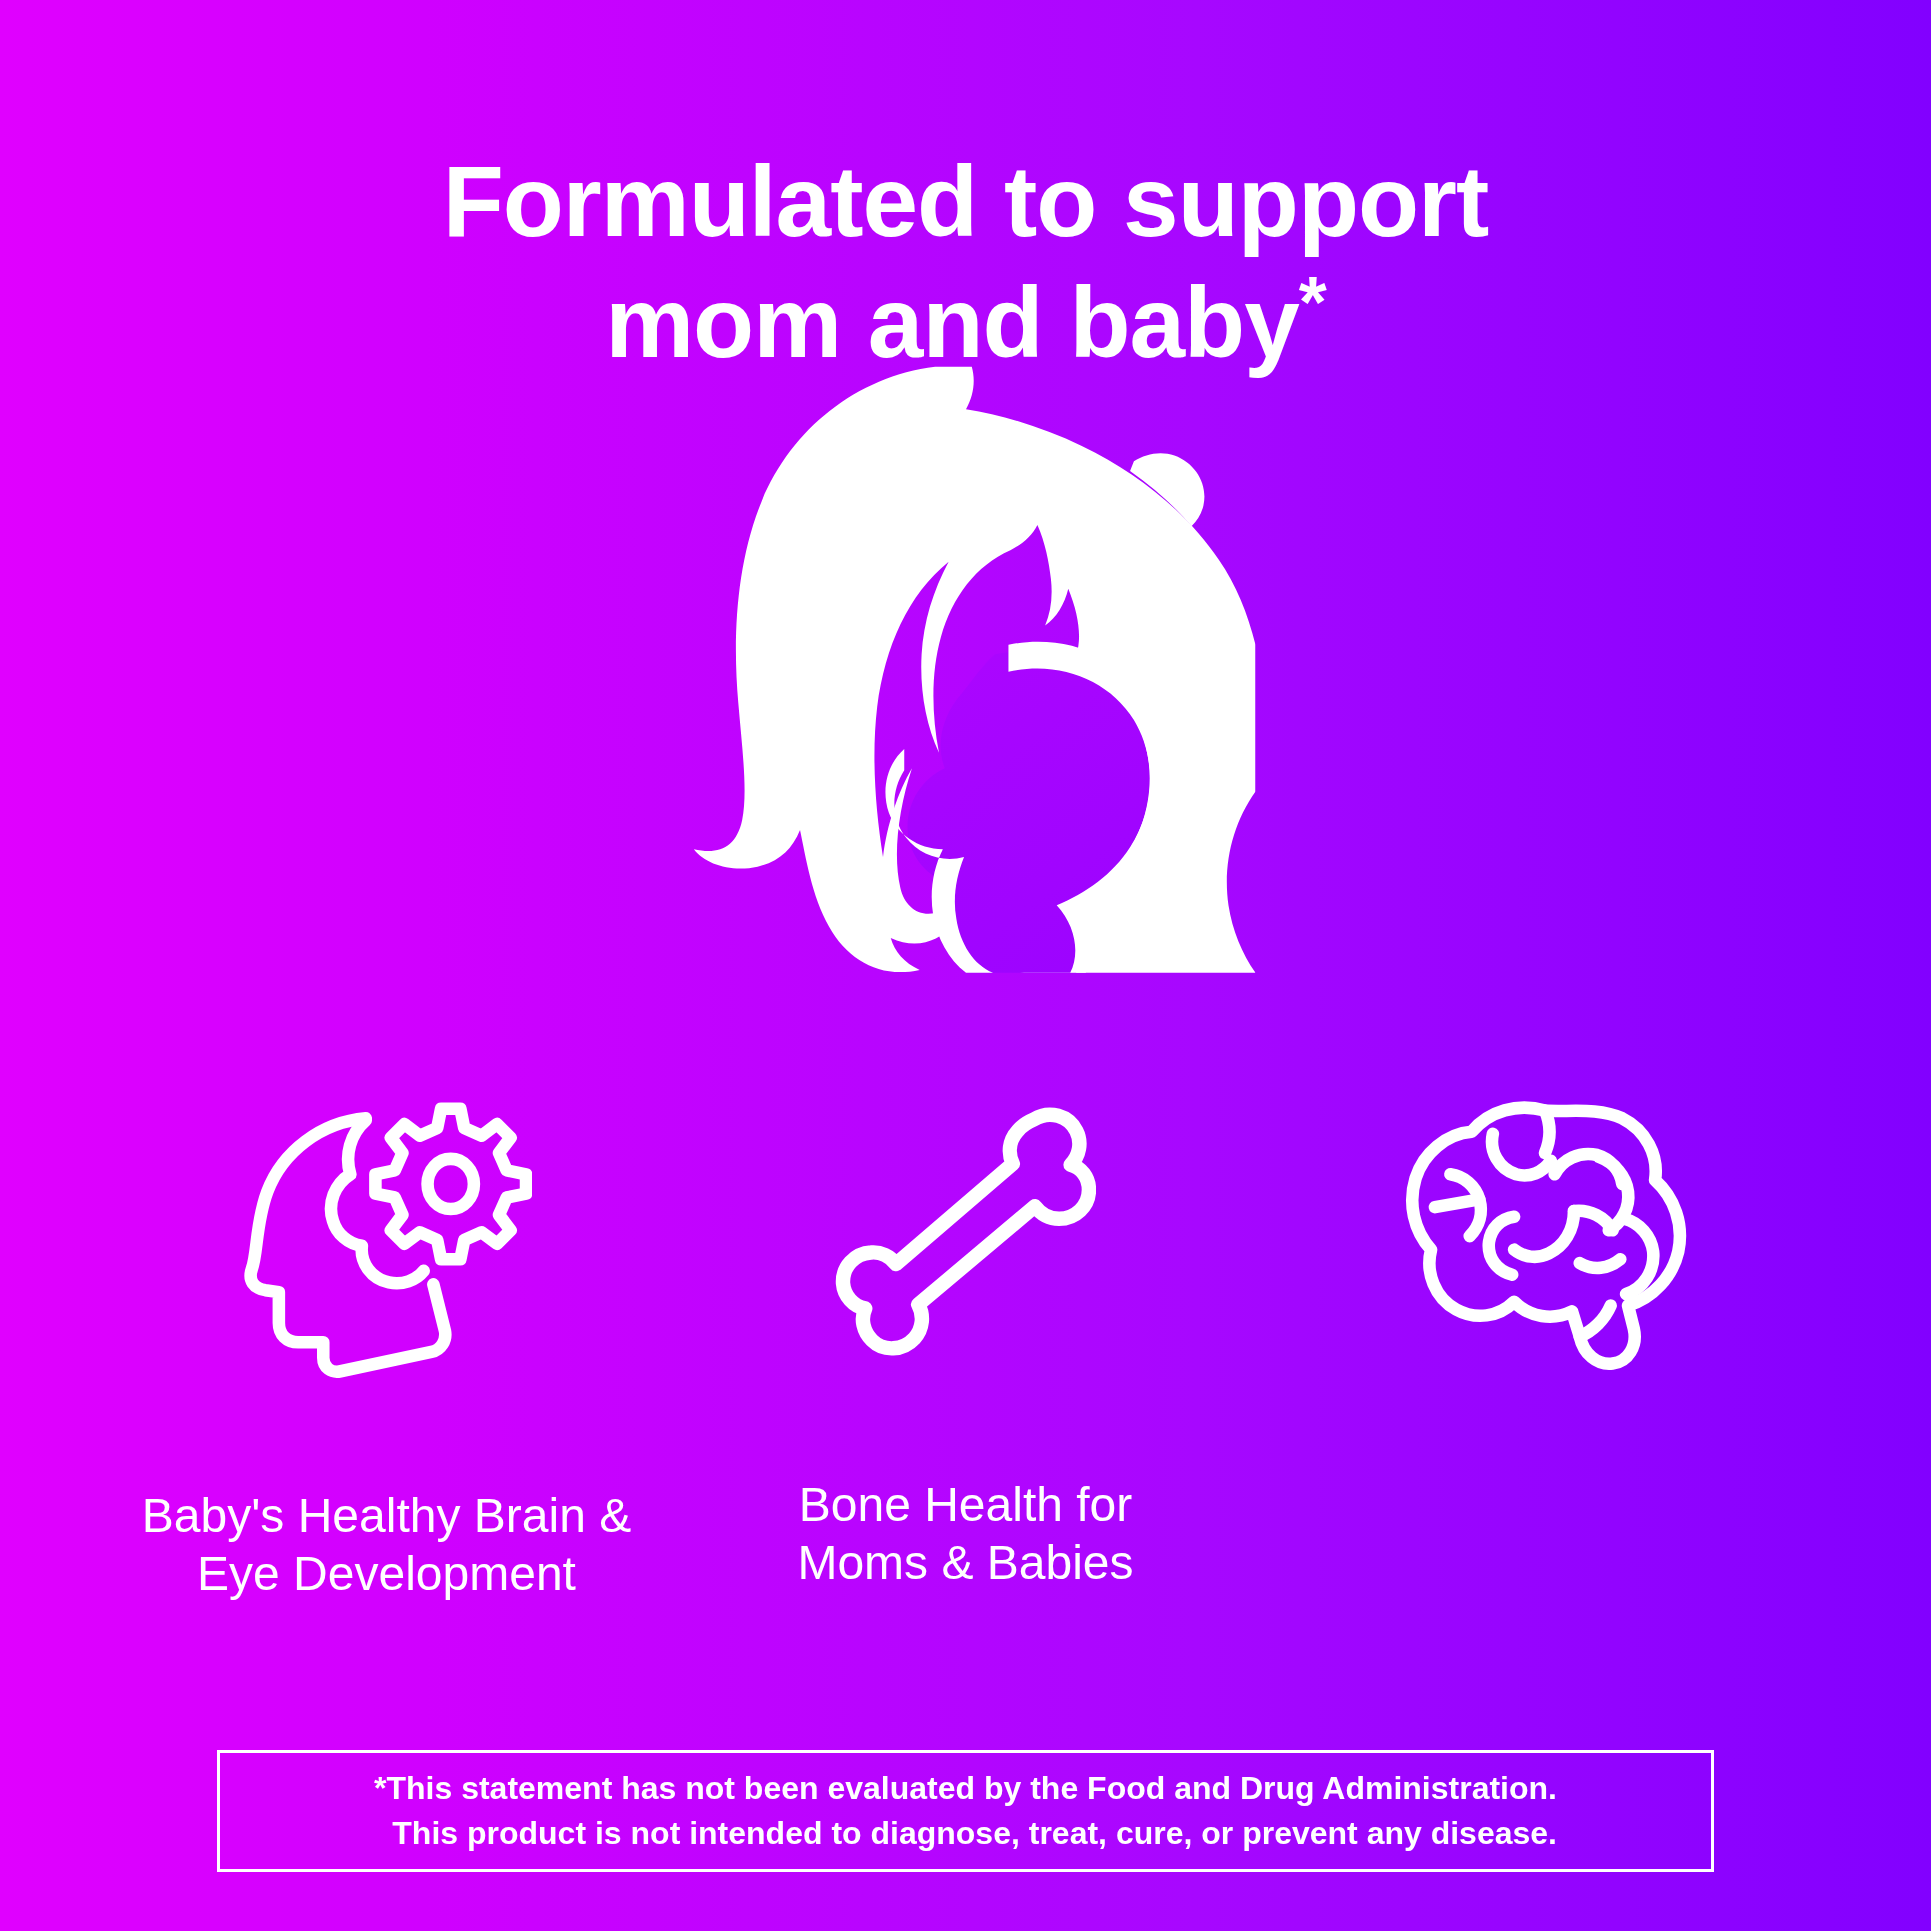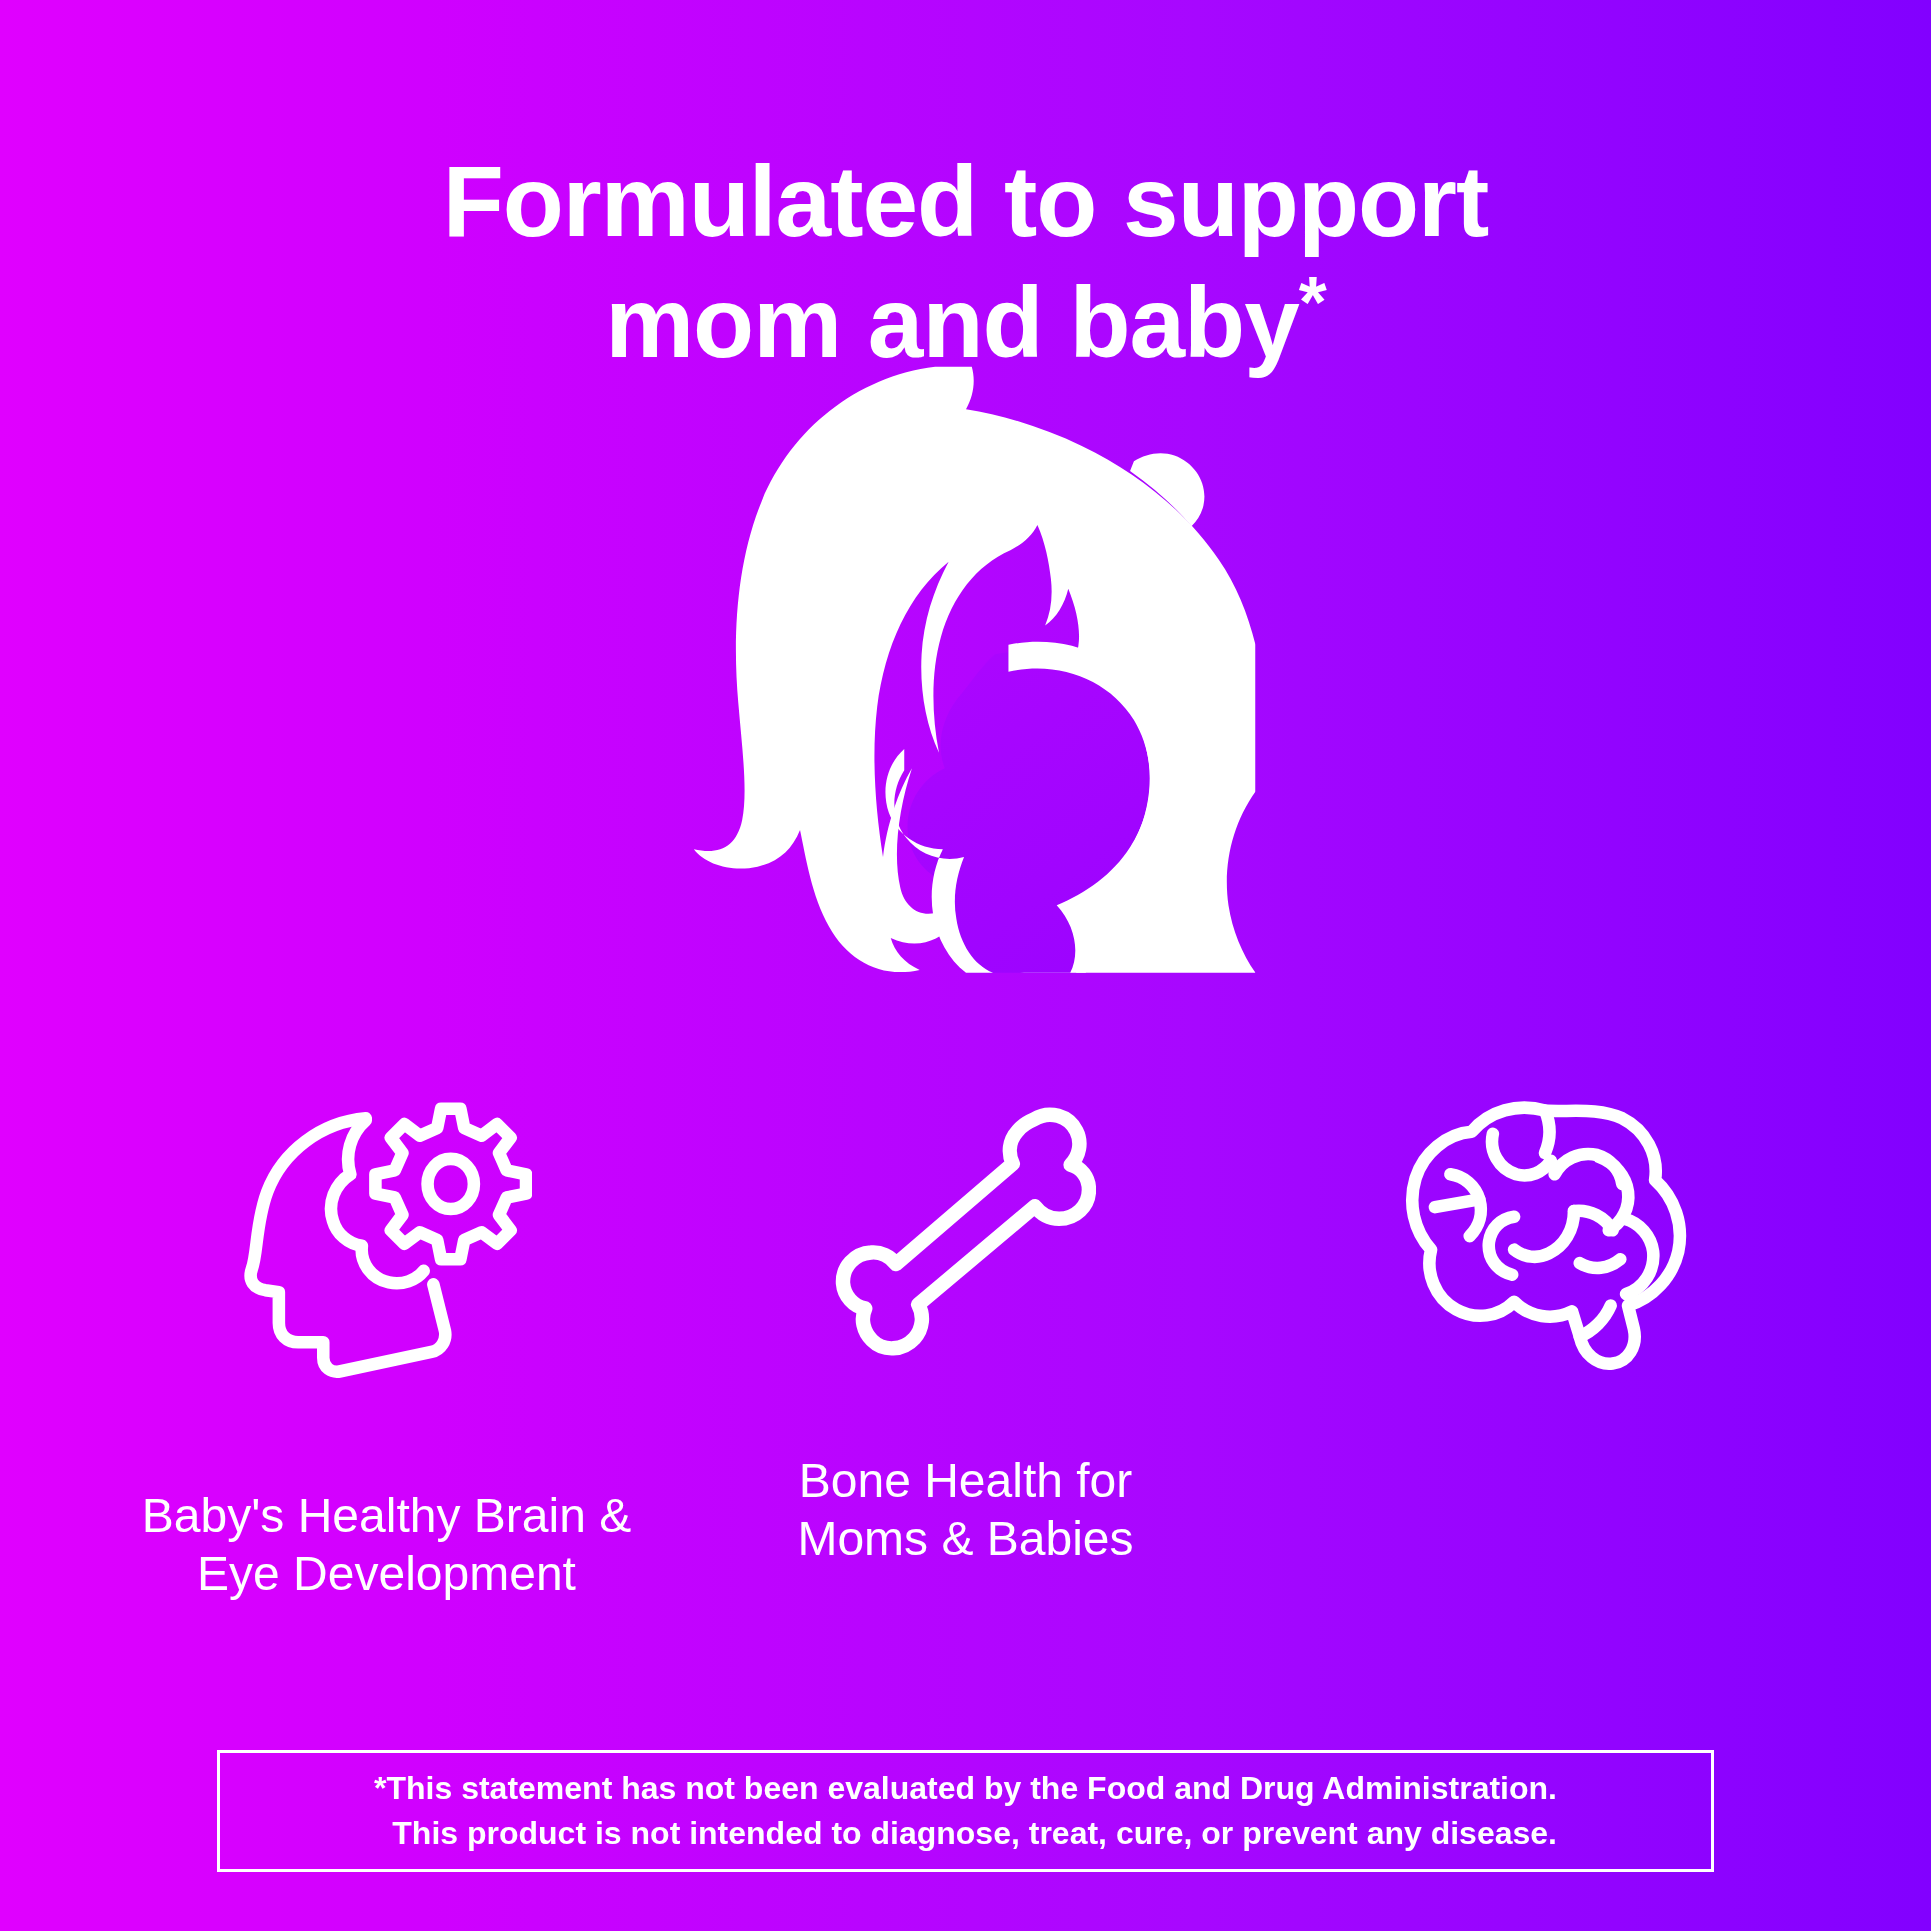--- a/index.html
+++ b/index.html
@@ -89,21 +89,21 @@
     margin-top: 89px;
     text-align: center;
     color: #FFFFFF;
     font-family: "Liberation Sans", sans-serif;
     font-weight: 400;
     font-size: 48px;
     line-height: 1.20;
     letter-spacing: 0px;
     white-space: pre-line;
   }
-  .benefit-mid .benefit-label { margin-top: 54px; }
+  .benefit-mid .benefit-label { margin-top: 78px; }
 
   
   .disclaimer {
     position: absolute;
     left: 217px;
     top: 1750px;
     width: 1497px;
     height: 122px;
     box-sizing: border-box;
     border: 3.9px solid #FFFFFF;

